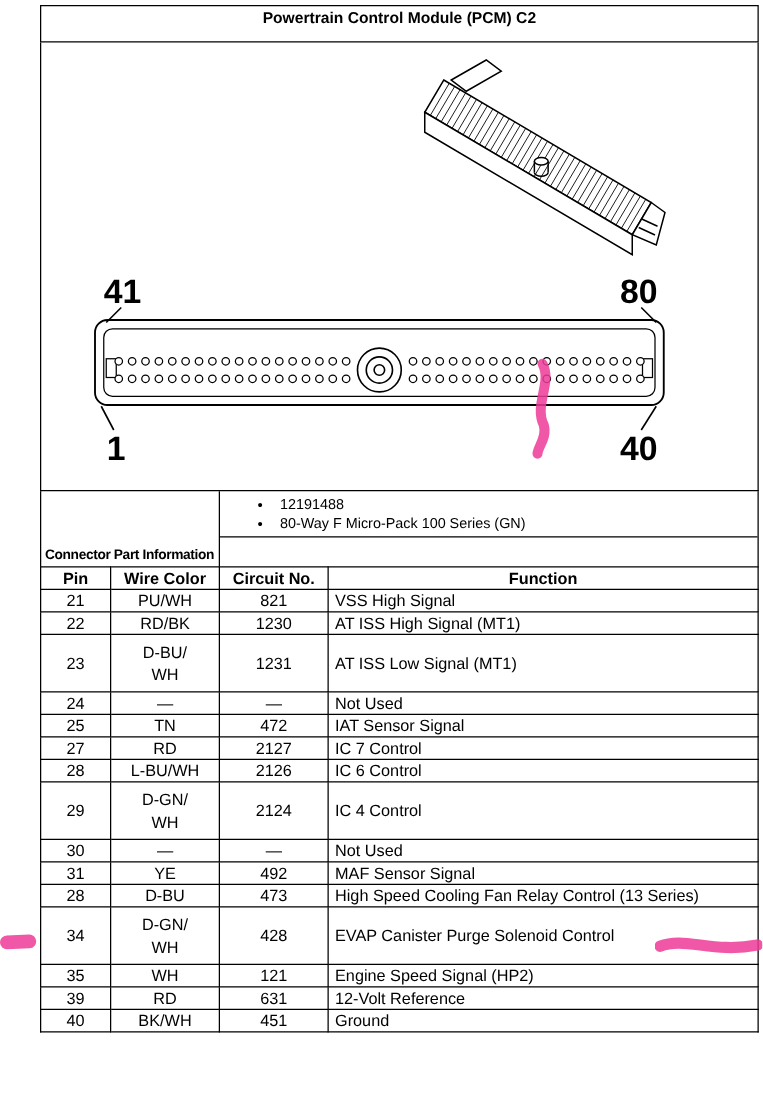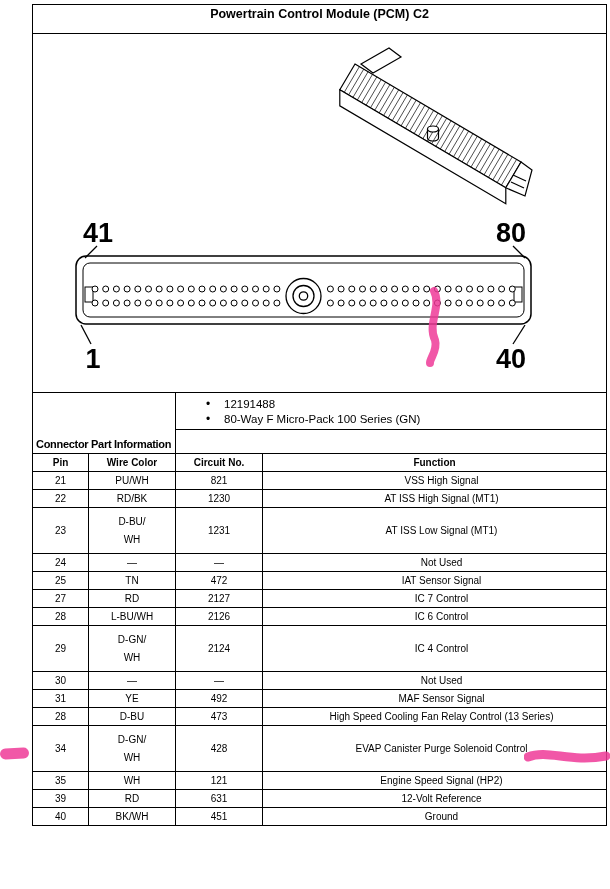--- a/index.html
+++ b/index.html
@@ -12,28 +12,28 @@
   .figure{height:359px;border:1px solid #000;border-top:none;position:relative;overflow:hidden}
   .figure svg{display:block}
   svg text{font-family:"Liberation Sans","DejaVu Sans",sans-serif;font-weight:700;fill:#000;stroke:none}
   .partinfo{height:60px;border-left:1px solid #000;border-right:1px solid #000;display:flex}
   .pi-left{width:143px;border-right:1px solid #000;display:flex;align-items:flex-end;
            padding:0 2px 3px 3px;font-weight:700;font-size:11px;letter-spacing:-0.3px;white-space:nowrap}
   .pi-right{flex:1;display:flex;flex-direction:column}
   .pi-bullets{height:37px;border-bottom:1px solid #000;padding:4px 4px 0 30px;font-size:11.5px}
   .bullet-item{display:flex;line-height:15px}
   .bullet-item .dot{width:18px;font-size:12px}
-  table{border-collapse:collapse;width:575px;table-layout:fixed;font-size:10px}
+  table{border-collapse:collapse;width:575px;table-layout:fixed;font-size:13px}
   th,td{border:1px solid #000;padding:0 4px;text-align:center;vertical-align:middle;overflow:hidden}
   th{height:18px;font-weight:700}
   td{height:18px}
   tr.tall td{height:46px}
   td.wire{white-space:pre-line}
   tr.tall td.wire{line-height:18px}
-  td.fn{text-align:center;padding-left:18px}
+  td.fn{text-align:left;padding-left:5px}
   .hl-left{position:absolute;left:0;top:748px;width:29px;height:11px;border-radius:6px;
            transform:rotate(-3deg);opacity:.85}
   .hl-right{position:absolute;left:524px;top:744px}
 </style>
 </head>
 <body>
 
 <div class="page">
   <div class="doc">
 

